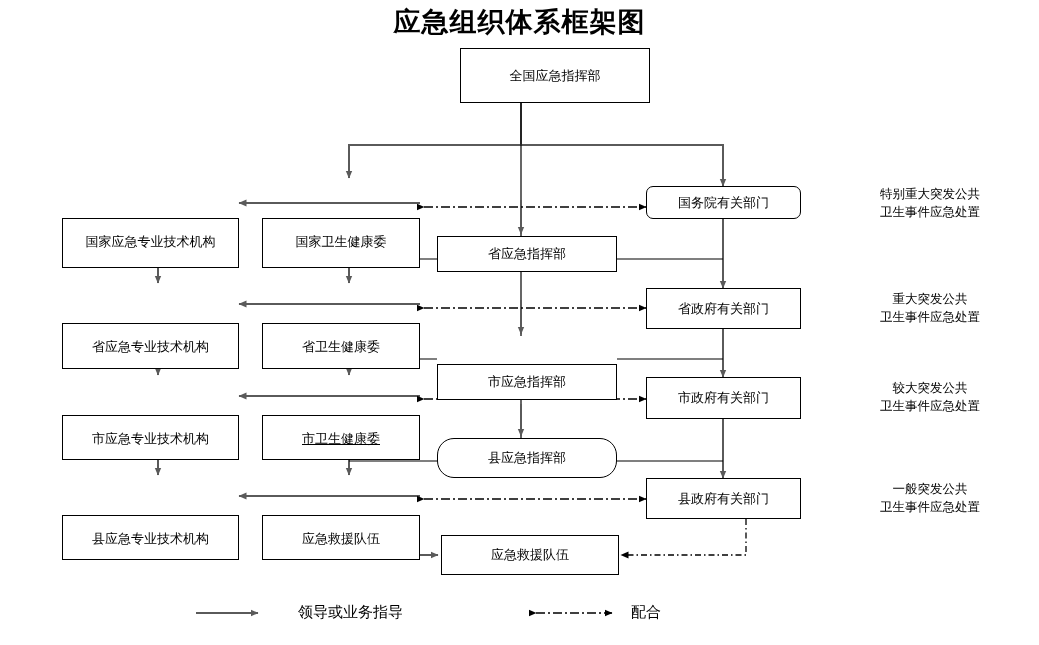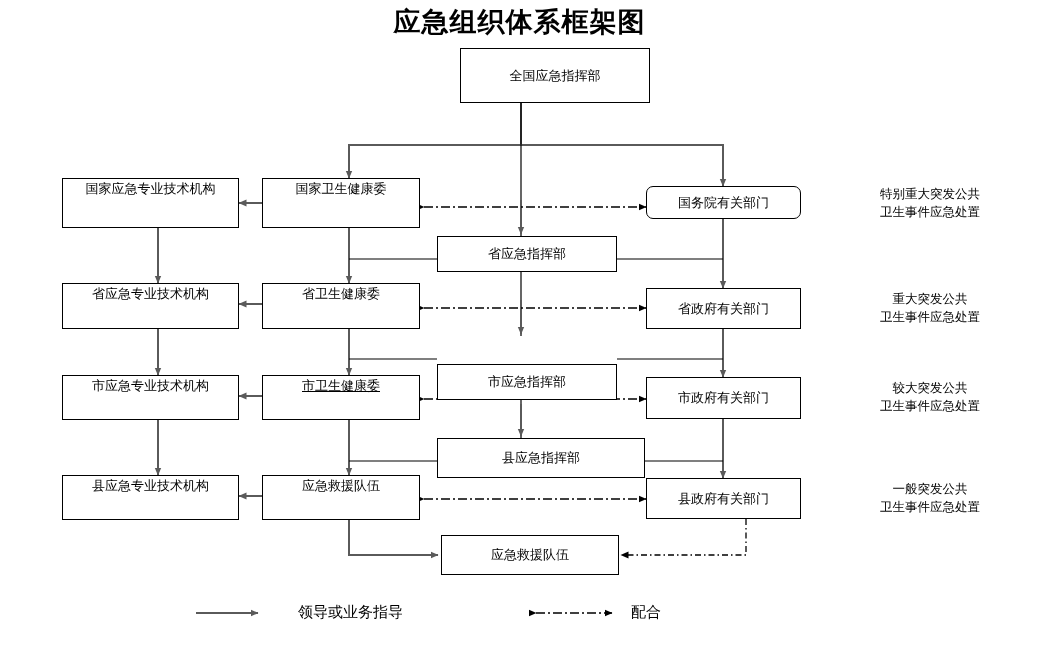--- a/index.html
+++ b/index.html
@@ -36,21 +36,21 @@
     background: #ffffff;
     color: #000000;
     font-size: 13px;
     display: flex;
     align-items: center;
     justify-content: center;
     text-align: center;
     line-height: 1.2;
     z-index: 5;
   }
-  .node.tall { align-items: flex-start; padding-top: 2px; }
+  .node.tall { align-items: flex-start; padding-top: 15px; margin-top: 40px; }
   .sidelabel {
     position: absolute;
     color: #000000;
     font-size: 12.5px;
     line-height: 1.45;
     text-align: center;
     white-space: pre-line;
     z-index: 5;
   }
   .legend-text {
@@ -188,21 +188,21 @@
 卫生事件应急处置</div>
 
   <div class="node" style="left:437px; top:336px; width:180px; height:36px;margin-top:28px;">市应急指挥部</div>
 
   <div class="node tall" style="left:62px; top:375px; width:177px; height:45px;">市应急专业技术机构</div>
   <div class="node tall" style="left:262px; top:375px; width:158px; height:45px;text-decoration:underline;">市卫生健康委</div>
   <div class="node" style="left:646px; top:377px; width:155px; height:42px;">市政府有关部门</div>
   <div class="sidelabel" style="left:845px; top:379px; width:170px;">较大突发公共
 卫生事件应急处置</div>
 
-  <div class="node" style="left:437px; top:438px; width:208px; height:40px;">县应急指挥部</div>
+  <div class="node" style="left:437px; top:438px; width:180px; height:40px;border-radius:17px;">县应急指挥部</div>
 
   <div class="node tall" style="left:62px; top:475px; width:177px; height:45px;">县应急专业技术机构</div>
   <div class="node tall" style="left:262px; top:475px; width:158px; height:45px;">应急救援队伍</div>
   <div class="node" style="left:646px; top:478px; width:155px; height:41px;">县政府有关部门</div>
   <div class="sidelabel" style="left:845px; top:480px; width:170px;">一般突发公共
 卫生事件应急处置</div>
 
   <div class="node" style="left:441px; top:535px; width:178px; height:40px;">应急救援队伍</div>
 
   <div class="legend-text" style="left:298px; top:603px;">领导或业务指导</div>

